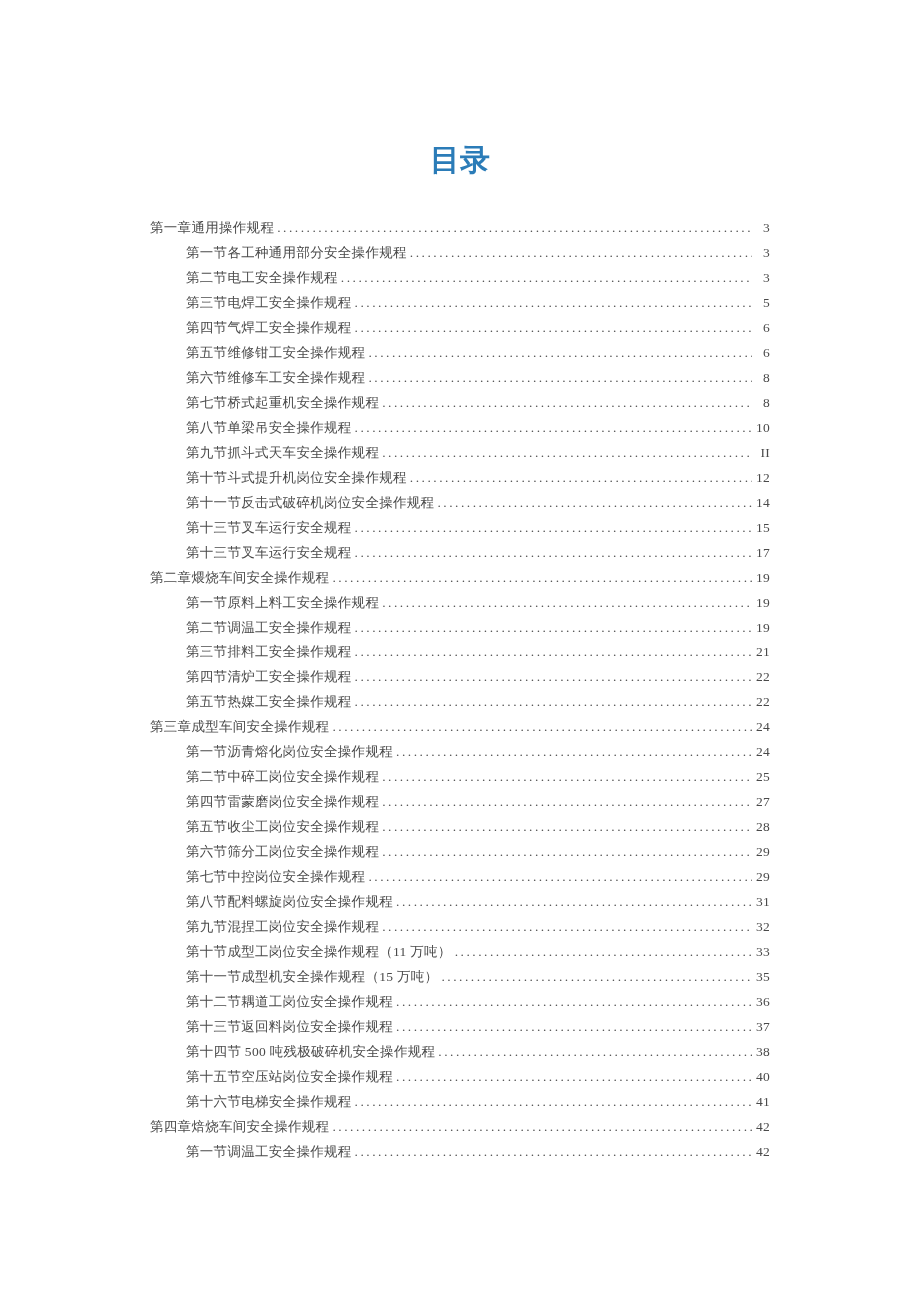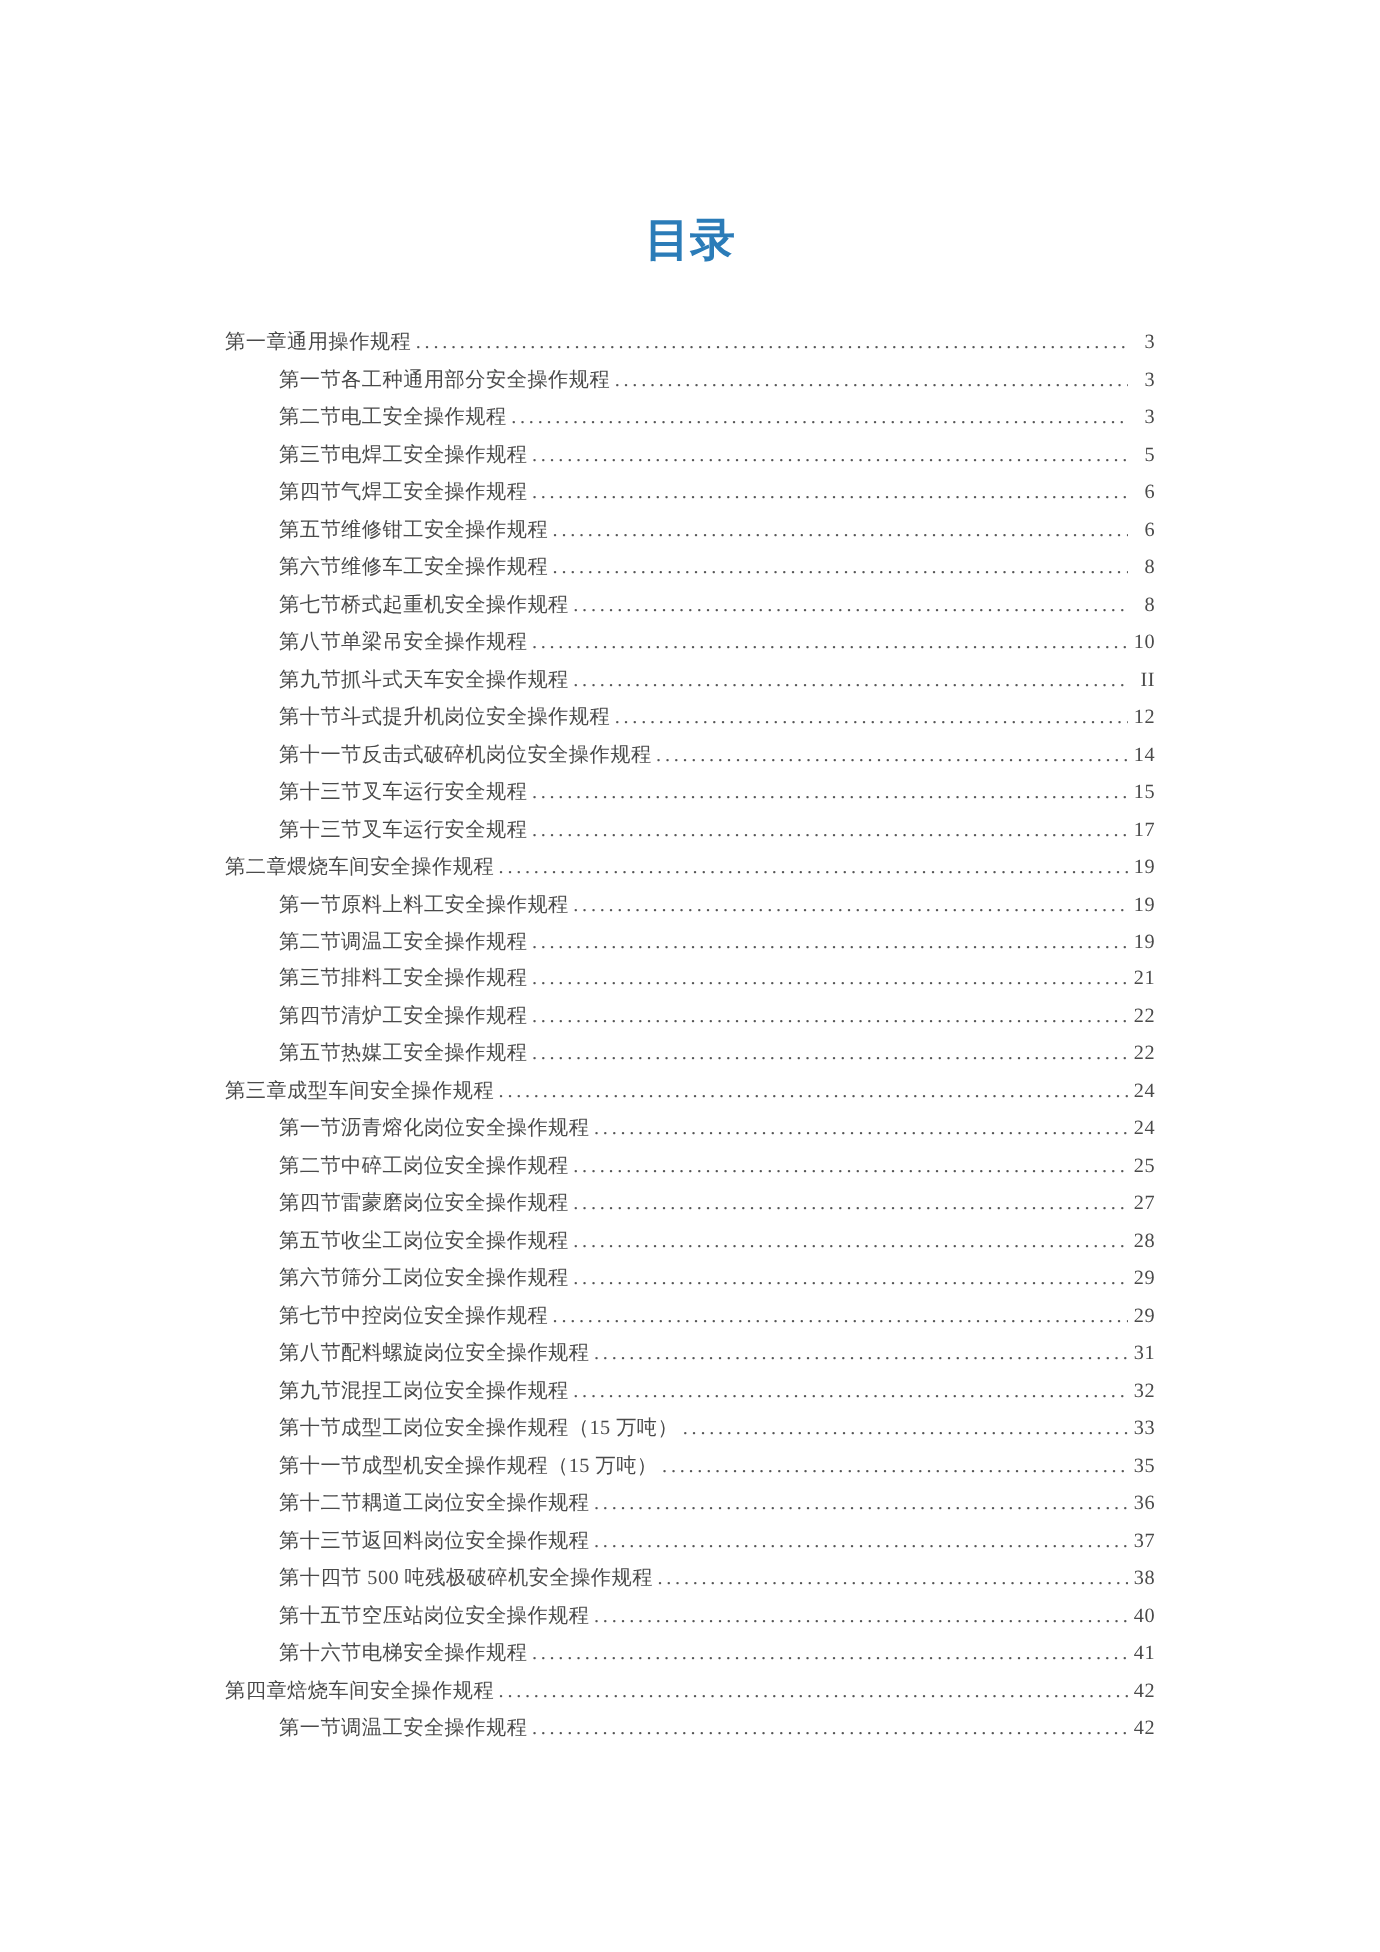--- a/index.html
+++ b/index.html
@@ -193,21 +193,21 @@
       <span class="toc-text">第八节配料螺旋岗位安全操作规程</span>
       <span class="toc-dots"></span>
       <span class="toc-page">31</span>
     </div>
     <div class="toc-line level-2">
       <span class="toc-text">第九节混捏工岗位安全操作规程</span>
       <span class="toc-dots"></span>
       <span class="toc-page">32</span>
     </div>
     <div class="toc-line level-2">
-      <span class="toc-text">第十节成型工岗位安全操作规程（15 万吨）</span>
+      <span class="toc-text">第十节成型工岗位安全操作规程（11 万吨）</span>
       <span class="toc-dots"></span>
       <span class="toc-page">33</span>
     </div>
     <div class="toc-line level-2">
       <span class="toc-text">第十一节成型机安全操作规程（15 万吨）</span>
       <span class="toc-dots"></span>
       <span class="toc-page">35</span>
     </div>
     <div class="toc-line level-2">
       <span class="toc-text">第十二节耦道工岗位安全操作规程</span>

